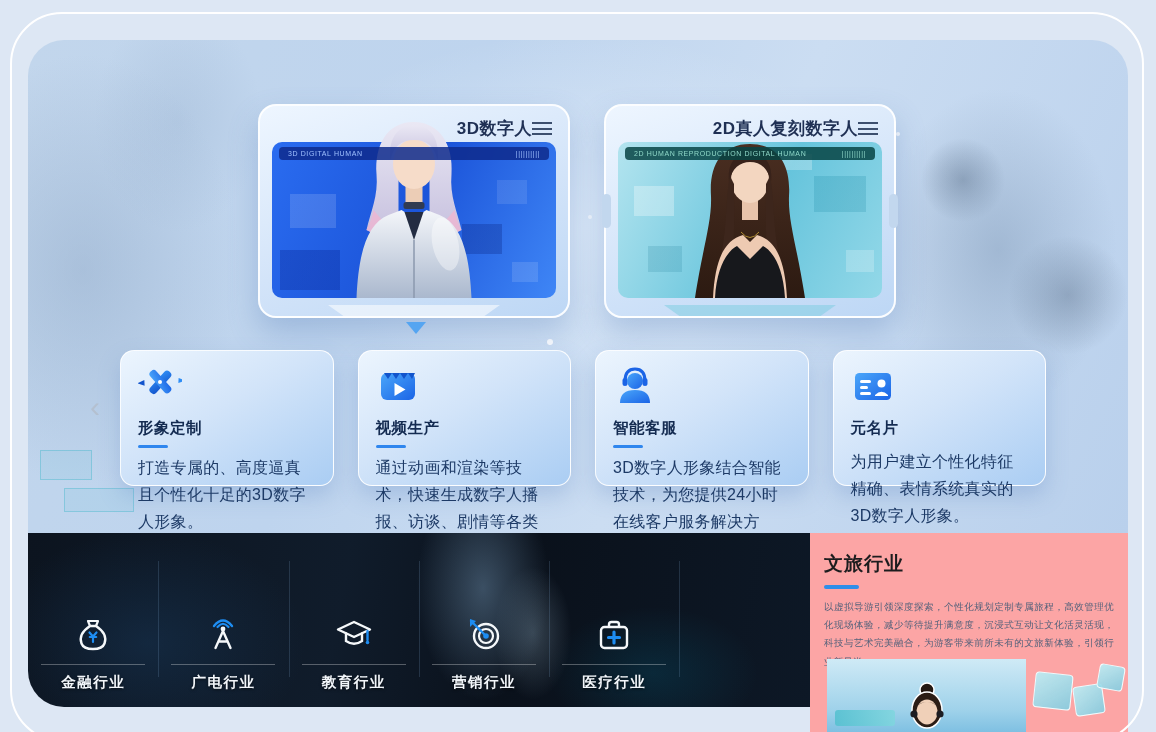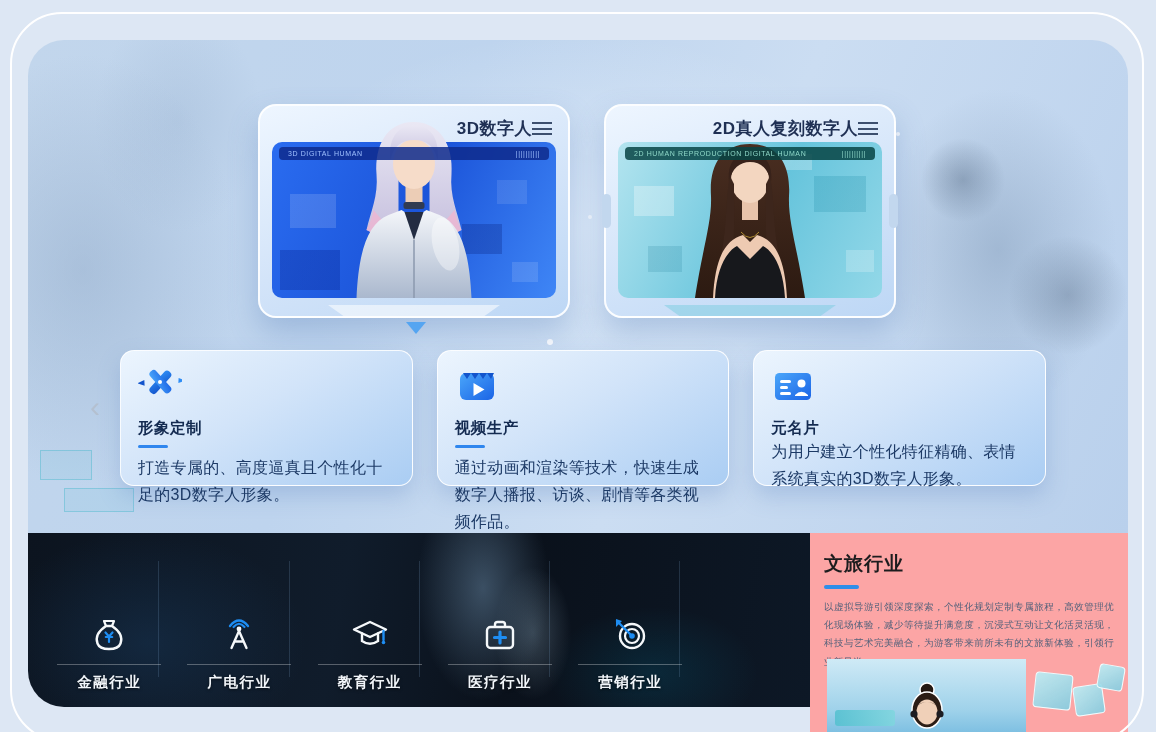--- a/index.html
+++ b/index.html
@@ -119,21 +119,21 @@
     position:absolute; left:28px; top:533px; width:782px; height:174px;
     border-radius:0 0 0 36px; overflow:hidden;
     background:
       radial-gradient(95px 160px at 455px 55px, rgba(98,128,155,.55), transparent 70%),
       radial-gradient(55px 95px at 505px 100px, rgba(165,195,215,.28), transparent 70%),
       radial-gradient(150px 95px at 625px 140px, rgba(0,185,235,.12), transparent 70%),
       radial-gradient(210px 150px at 120px 110px, rgba(28,66,105,.38), transparent 75%),
       linear-gradient(100deg,#0c141f,#101c2b 40%,#0a111b 62%,#0d1826);
   }
   .divs i { position:absolute; top:28px; bottom:30px; width:1px; background:rgba(130,170,210,.20); }
-  .industries { position:absolute; inset:0; display:flex; align-items:flex-end;padding-left:16px; }
+  .industries { position:absolute; inset:0; display:flex; align-items:flex-end; }
   .ind-item { width:130.3px; display:flex; flex-direction:column; align-items:center; padding-bottom:15px; cursor:pointer; }
   .ind-item svg { width:40px; height:40px; }
   .ind-rule { width:104px; height:1px; background:rgba(255,255,255,.30); margin-top:9px; }
   .ind-label { margin-top:8px; font-size:14.5px; font-weight:bold; color:#f2f6fa; letter-spacing:1.5px;
     text-shadow:0 1px 3px rgba(0,0,0,.6); }
 
   
   .white-panel { position:absolute; left:810px; top:533px; width:318px; height:199px; background:#fca5a5; }
   .t-title { font-size:19px; font-weight:bold; color:#1c1c1e; padding:18px 14px 0; letter-spacing:1px; }
   .t-under { width:35px; height:4px; border-radius:2px; background:#2e8ee8; margin:8px 14px 9px; }
@@ -270,20 +270,32 @@
         <polygon points="24,9 28,15 32,9" fill="#1254cc"></polygon>
           <polygon points="32,9 36,15 39,9" fill="#1254cc"></polygon>
         <polygon points="18.5,19 18.5,32 29.5,25.5" fill="#ffffff"></polygon>
       </svg>
       <div class="ftitle">视频生产</div>
       <div class="funder"></div>
       <div class="fdesc">通过动画和渲染等技术，快速生成数字人播报、访谈、剧情等各类视频作品。</div>
     </div>
     <div class="fcard">
       <svg class="ficon" viewBox="0 0 44 44">
+        <path d="M12 17 Q12 5 22 5 Q32 5 32 17" fill="none" stroke="#1b64e6" stroke-width="3"></path>
+        <rect x="9.5" y="14" width="5" height="8" rx="2.5" fill="#1b64e6"></rect>
+        <rect x="29.5" y="14" width="5" height="8" rx="2.5" fill="#1b64e6"></rect>
+        <circle cx="22" cy="17" r="8" fill="url(#gBlue)"></circle>
+        <path d="M7 39 Q7 26 22 26 Q37 26 37 39 Z" fill="url(#gBlue)"></path>
+      </svg>
+      <div class="ftitle">智能客服</div>
+      <div class="funder"></div>
+      <div class="fdesc">3D数字人形象结合智能技术，为您提供24小时在线客户服务解决方案。</div>
+    </div>
+    <div class="fcard">
+      <svg class="ficon" viewBox="0 0 44 44">
         <rect x="4" y="9" width="36" height="27" rx="4.5" fill="url(#gBlue)"></rect>
         <rect x="9" y="16" width="11" height="3" rx="1.5" fill="#ffffff"></rect>
         <rect x="9" y="22" width="8" height="3" rx="1.5" fill="#ffffff"></rect>
         <rect x="9" y="28" width="11" height="3" rx="1.5" fill="#ffffff"></rect>
         <circle cx="30.5" cy="19.5" r="4" fill="#ffffff"></circle>
         <path d="M24 31 Q30.5 24.5 37 31 L37 32 L24 32 Z" fill="#ffffff"></path>
       </svg>
       <div class="ftitle">元名片</div>
       
       <div class="fdesc">为用户建立个性化特征精确、表情系统真实的3D数字人形象。</div>
@@ -324,37 +336,37 @@
         <polygon points="20,7 36,14.5 20,22 4,14.5" fill="none" stroke="#f5f8fa" stroke-width="2.4" stroke-linejoin="round"></polygon>
         <path d="M12 18.5 L12 26 Q20 31.5 28 26 L28 18.5" fill="none" stroke="#f5f8fa" stroke-width="2.4" stroke-linecap="round"></path>
         <path d="M33.5 16 L33.5 25" stroke="#1e8df2" stroke-width="2.4" stroke-linecap="round"></path>
         <circle cx="33.5" cy="27.5" r="1.8" fill="#1e8df2"></circle>
       </svg>
       <div class="ind-rule"></div>
       <div class="ind-label">教育行业</div>
     </div>
     <div class="ind-item">
       <svg viewBox="0 0 40 40">
-        <rect x="7" y="12" width="26" height="21" rx="3.5" fill="none" stroke="#f5f8fa" stroke-width="2.4"></rect>
-        <path d="M15 12 L15 9.5 Q15 7 17.5 7 L22.5 7 Q25 7 25 9.5 L25 12" fill="none" stroke="#f5f8fa" stroke-width="2.4"></path>
-        <path d="M20 17 L20 28 M14.5 22.5 L25.5 22.5" stroke="#1e8df2" stroke-width="3.2" stroke-linecap="round"></path>
-      </svg>
-      <div class="ind-rule"></div>
-      <div class="ind-label">医疗行业</div>
-    </div>
-    <div class="ind-item">
-      <svg viewBox="0 0 40 40">
         <circle cx="22" cy="21" r="12" fill="none" stroke="#f5f8fa" stroke-width="2.4"></circle>
         <circle cx="22" cy="21" r="7" fill="none" stroke="#f5f8fa" stroke-width="2.2"></circle>
         <circle cx="22" cy="21" r="2.8" fill="#1e8df2"></circle>
         <path d="M7 6 L20 19" stroke="#1e8df2" stroke-width="2.4" stroke-linecap="round"></path>
         <polygon points="6,4 12,6 6,12" fill="#1e8df2"></polygon>
       </svg>
       <div class="ind-rule"></div>
       <div class="ind-label">营销行业</div>
+    </div>
+    <div class="ind-item">
+      <svg viewBox="0 0 40 40">
+        <rect x="7" y="12" width="26" height="21" rx="3.5" fill="none" stroke="#f5f8fa" stroke-width="2.4"></rect>
+        <path d="M15 12 L15 9.5 Q15 7 17.5 7 L22.5 7 Q25 7 25 9.5 L25 12" fill="none" stroke="#f5f8fa" stroke-width="2.4"></path>
+        <path d="M20 17 L20 28 M14.5 22.5 L25.5 22.5" stroke="#1e8df2" stroke-width="3.2" stroke-linecap="round"></path>
+      </svg>
+      <div class="ind-rule"></div>
+      <div class="ind-label">医疗行业</div>
     </div>
   </div>
 </div>
 
 <div class="white-panel">
   <div class="t-title">文旅行业</div>
   <div class="t-under"></div>
   <div class="t-desc">以虚拟导游引领深度探索，个性化规划定制专属旅程，高效管理优化现场体验，减少等待提升满意度，沉浸式互动让文化活灵活现，科技与艺术完美融合，为游客带来前所未有的文旅新体验，引领行业新风尚。</div>
   <div class="t-img">
     <div class="deco"></div>

